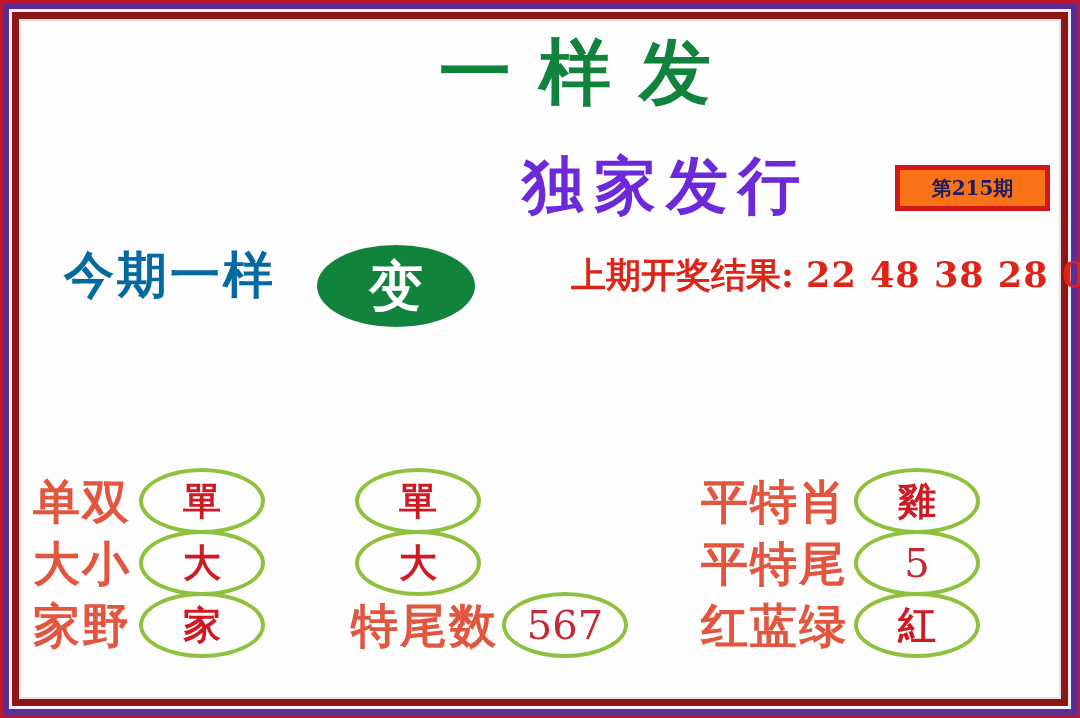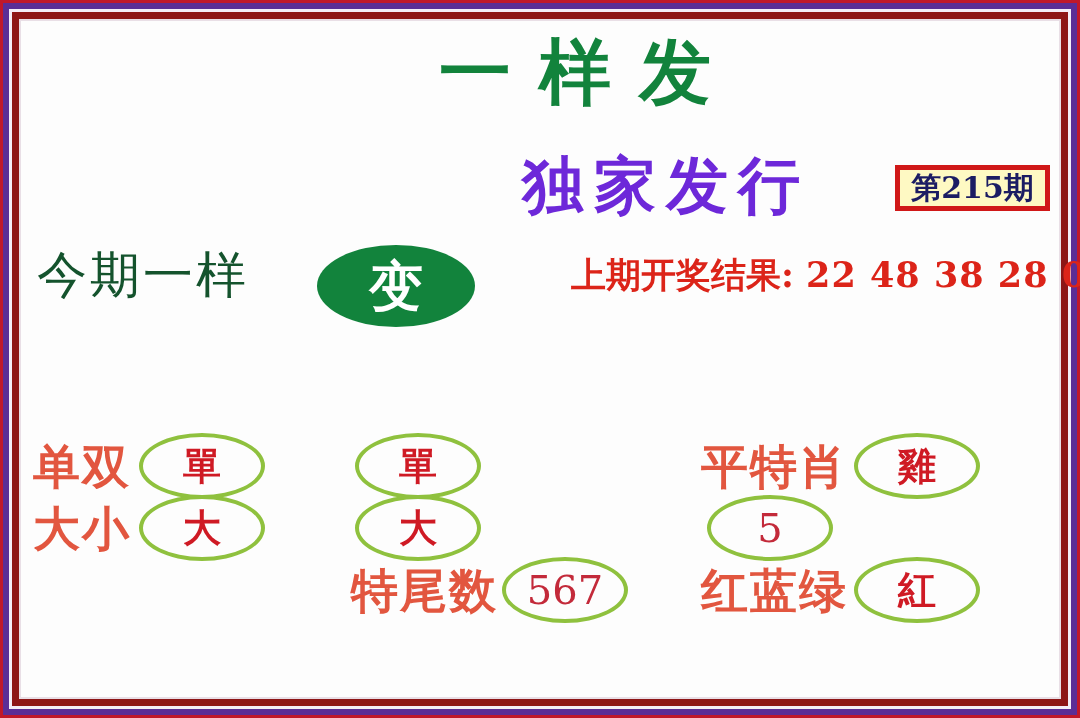--- a/index.html
+++ b/index.html
@@ -89,40 +89,40 @@
   }
 
   .issue-badge {
     position: absolute;
     left: 874px;
     top: 144px;
     width: 155px;
     height: 46px;
     box-sizing: border-box;
     border: 5px solid #d01818;
-    background: #fef9c3;
+    background: #f97316;
     display: flex;
     align-items: center;
     justify-content: center;
     color: #1b1c63;
     font-family: "DejaVu Serif", "Liberation Serif", serif;
     font-weight: bold;
-    font-size: 30px;
+    font-size: 20px;
     letter-spacing: 0px;
     white-space: nowrap;
   }
 
   
   .banner-text {
     position: absolute;
-    left: 16px;
+    left: 43px;
     top: 229px;
-    color: #14532d;
-    font-family: "DejaVu Serif", "Liberation Serif", serif;
-    font-weight: normal;
+    color: #0369a1;
+    font-family: "DejaVu Serif", "Liberation Serif", serif;
+    font-weight: bold;
     font-size: 50px;
     line-height: 1;
     letter-spacing: 3px;
     white-space: nowrap;
   }
 
   .banner-ellipse {
     position: absolute;
     left: 296px;
     top: 224px;
@@ -154,21 +154,21 @@
     white-space: nowrap;
   }
   .last-result .nums {
     letter-spacing: 1px;
   }
 
   
   #grid {
     position: absolute;
     left: 0px;
-    top: 414px;
+    top: 449px;
     width: 924px;
     height: 210px;
   }
   .pcol {
     position: absolute;
     top: 0;
     height: 210px;
   }
   .pcol.c1 { left: 12px;  width: 310px; }
   .pcol.c2 { left: 330px; width: 340px; }
@@ -255,20 +255,26 @@
             <div class="pval">
               <span>單</span>
             </div>
           </div>
           <div class="prow">
             <div class="plabel">大小</div>
             <div class="pval">
               <span>大</span>
             </div>
           </div>
+          <div class="prow">
+            <div class="plabel">家野</div>
+            <div class="pval">
+              <span>家</span>
+            </div>
+          </div>
         </div>
       <div class="pcol c2">
           <div class="prow">
             <div class="pval">
               <span>單</span>
             </div>
           </div>
           <div class="prow">
             <div class="pval">
               <span>大</span>
@@ -282,20 +288,21 @@
           </div>
         </div>
       <div class="pcol c3">
           <div class="prow">
             <div class="plabel">平特肖</div>
             <div class="pval">
               <span>雞</span>
             </div>
           </div>
           <div class="prow">
+            <div class="plabel">平特尾</div>
             <div class="pval num">
               <span>5</span>
             </div>
           </div>
           <div class="prow">
             <div class="plabel">红蓝绿</div>
             <div class="pval">
               <span>紅</span>
             </div>
           </div>

